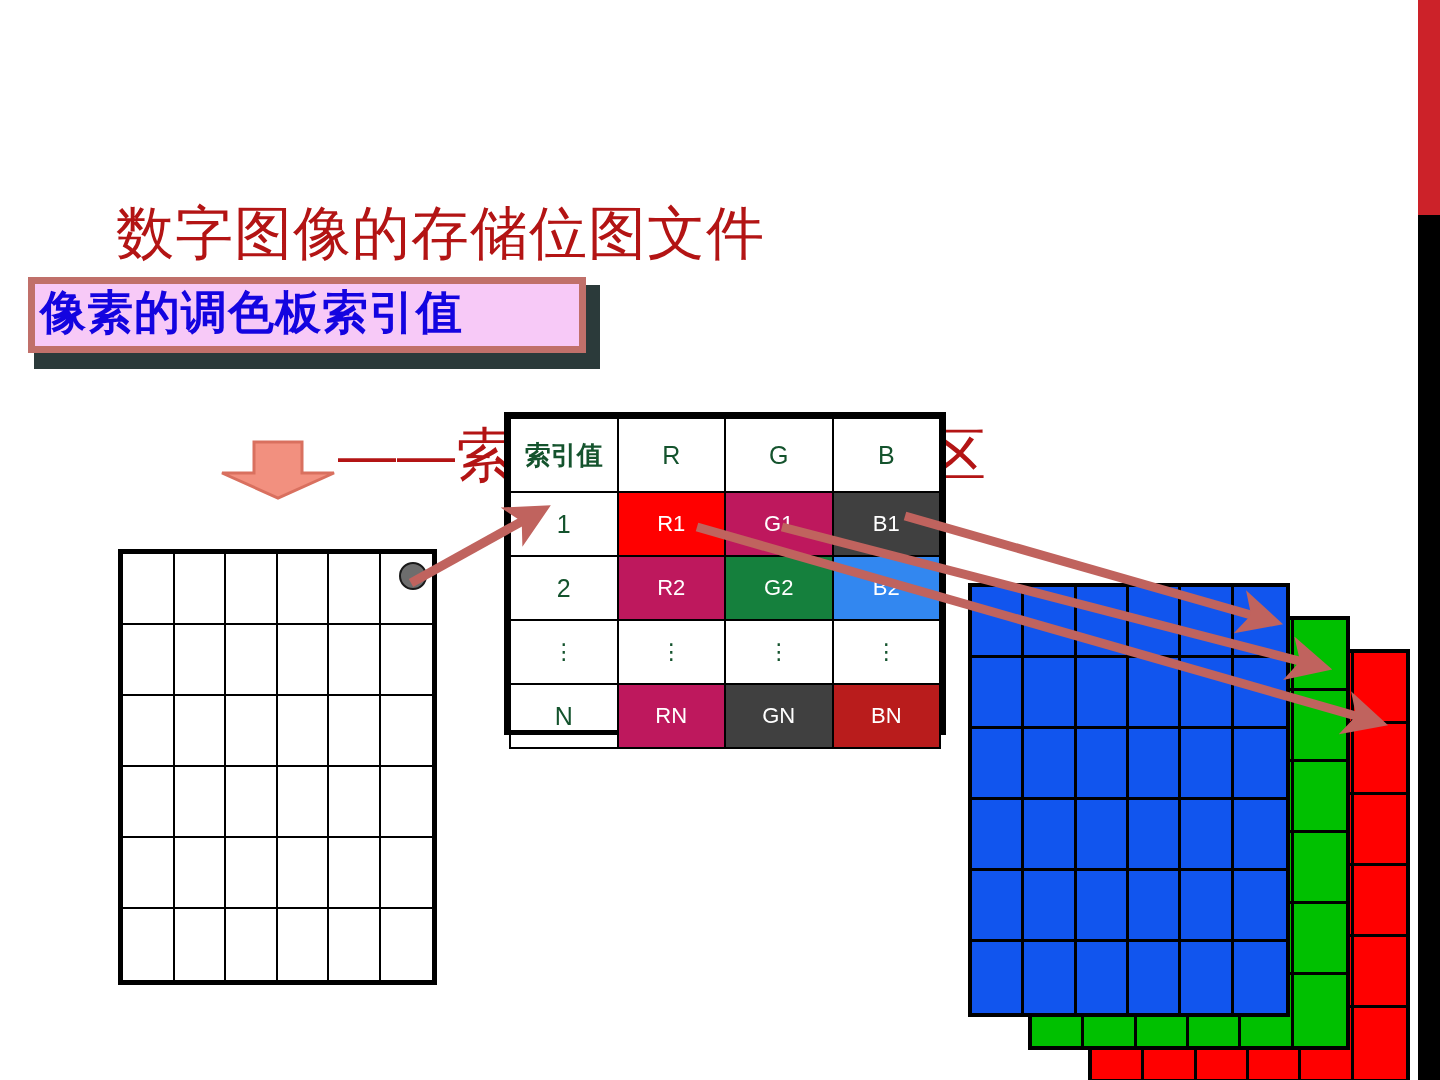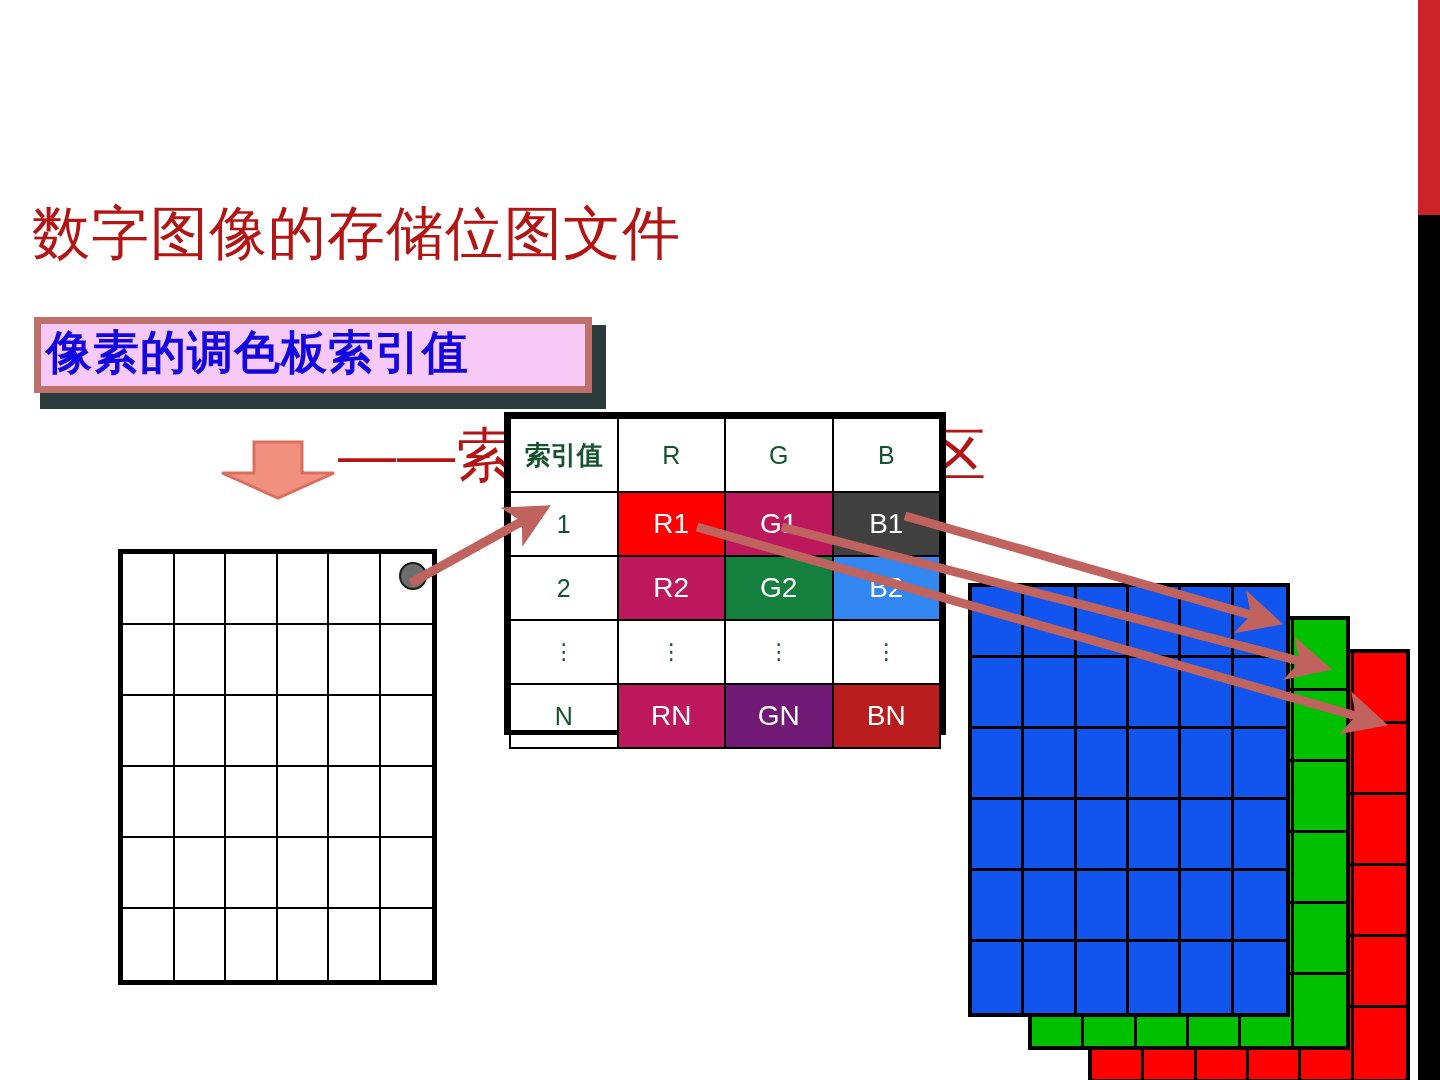--- a/index.html
+++ b/index.html
@@ -12,25 +12,25 @@
   #slide{position:absolute;left:0;top:0;width:1440px;height:1080px;overflow:hidden;}
 
   
   .edge-bar{position:absolute;right:0;top:0;width:22px;height:1080px;}
   .edge-bar .seg-red{position:absolute;left:0;top:0;width:22px;height:215px;background:#CC2229;}
   .edge-bar .seg-black{position:absolute;left:0;top:215px;width:22px;height:865px;background:#000000;}
 
   
   .title{position:absolute;left:0;top:48px;width:1230px;color:#B31414;
          font-size:58px;line-height:74px;letter-spacing:1px;white-space:pre;}
-  .title .l1{display:block;padding-left:32px;}
+  .title .l1{display:block;padding-left:116px;}
   .title .l2{display:block;padding-left:338px;}
 
   
-  .plaque-wrap{position:absolute;left:34px;top:277px;width:570px;height:88px;margin-top:40px;}
+  .plaque-wrap{position:absolute;left:28px;top:277px;width:570px;height:88px;}
   .plaque-shadow{position:absolute;left:6px;top:8px;width:566px;height:84px;background:#2b3a3a;}
   .plaque{position:absolute;left:0;top:0;width:558px;height:76px;
           background:#F7C9F7;border:7px solid #C0706A;box-sizing:border-box;}
   .plaque-text{position:absolute;left:12px;top:-2px;width:540px;height:76px;
        display:flex;align-items:center;color:#1404E0;font-weight:bold;
        font-size:46px;letter-spacing:1px;white-space:nowrap;}
 
   
   .down-arrow{position:absolute;left:218px;top:440px;width:120px;height:60px;}
 
@@ -46,21 +46,21 @@
 
   
   .palette{position:absolute;left:504px;top:412px;width:442px;height:323px;
            border:5px solid #000;box-sizing:border-box;background:#fff;}
   .palette table{border-collapse:collapse;width:100%;height:100%;table-layout:fixed;}
   .palette td{border:2px solid #000;text-align:center;vertical-align:middle;
               font-size:25px;color:#14532d;padding:0;}
   .palette td.idxhead{font-weight:bold;font-size:26px;}
   .palette tr.hrow td{height:72px;}
   .palette tr.drow td{height:62px;}
-  .palette td.swatch{color:#ffffff;font-size:28px;margin-left:48px;}
+  .palette td.swatch{color:#ffffff;font-size:22px;margin-left:48px;}
   .palette td.dots{font-size:22px;letter-spacing:0;line-height:1;}
 
   
   .planes{position:absolute;left:0;top:0;width:1440px;height:1080px;}
   .plane{position:absolute;border:4px solid #000;box-sizing:border-box;
          display:grid;grid-template-columns:repeat(6,1fr);grid-template-rows:repeat(6,1fr);}
   .plane .pc{border-right:3px solid #000;border-bottom:3px solid #000;}
   .plane .pc:nth-child(6n){border-right:none;}
   .plane .pc:nth-child(n+31){border-bottom:none;}
   .plane-red{left:1088px;top:649px;width:322px;height:434px;}
@@ -156,21 +156,21 @@
       </tr>
       <tr class="drow">
         <td class="dots">⋮</td>
         <td class="dots">⋮</td>
         <td class="dots">⋮</td>
         <td class="dots">⋮</td>
       </tr>
       <tr class="drow">
         <td>N</td>
         <td class="swatch" style="background:#be185d">RN</td>
-        <td class="swatch" style="background:#701a75">GN</td>
+        <td class="swatch" style="background:#404040">GN</td>
         <td class="swatch" style="background:#b91c1c">BN</td>
       </tr>
     </tbody>
       </table>
   </div>
 
   <div class="planes">
 
     <div class="plane plane-red" style="background:#FF0000">
       <div class="pc"></div>

